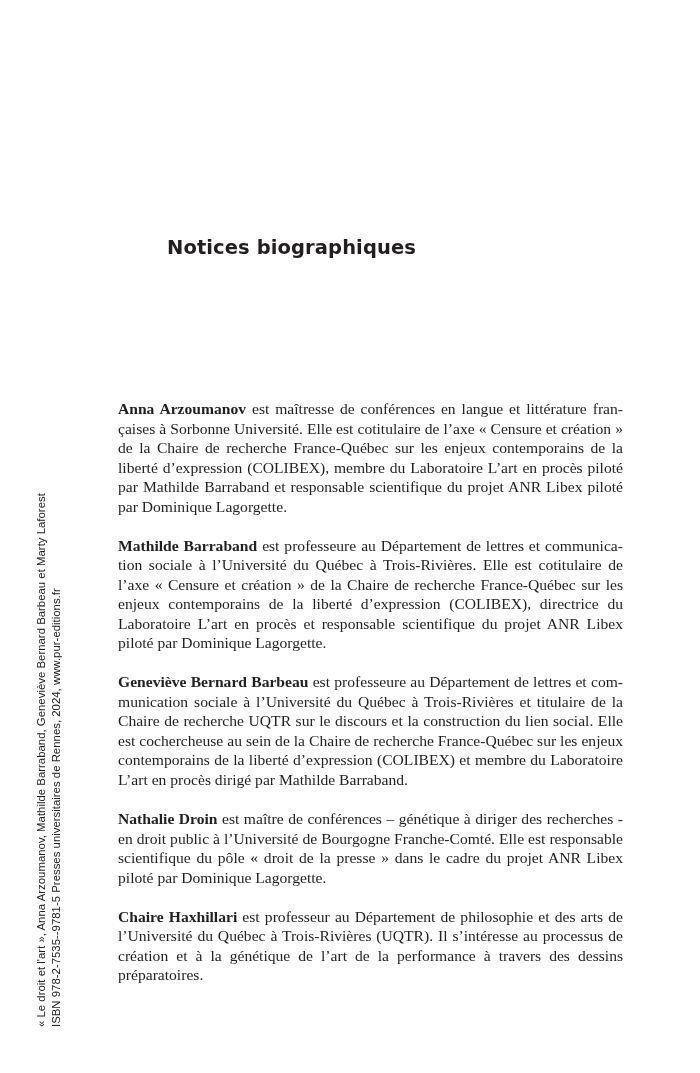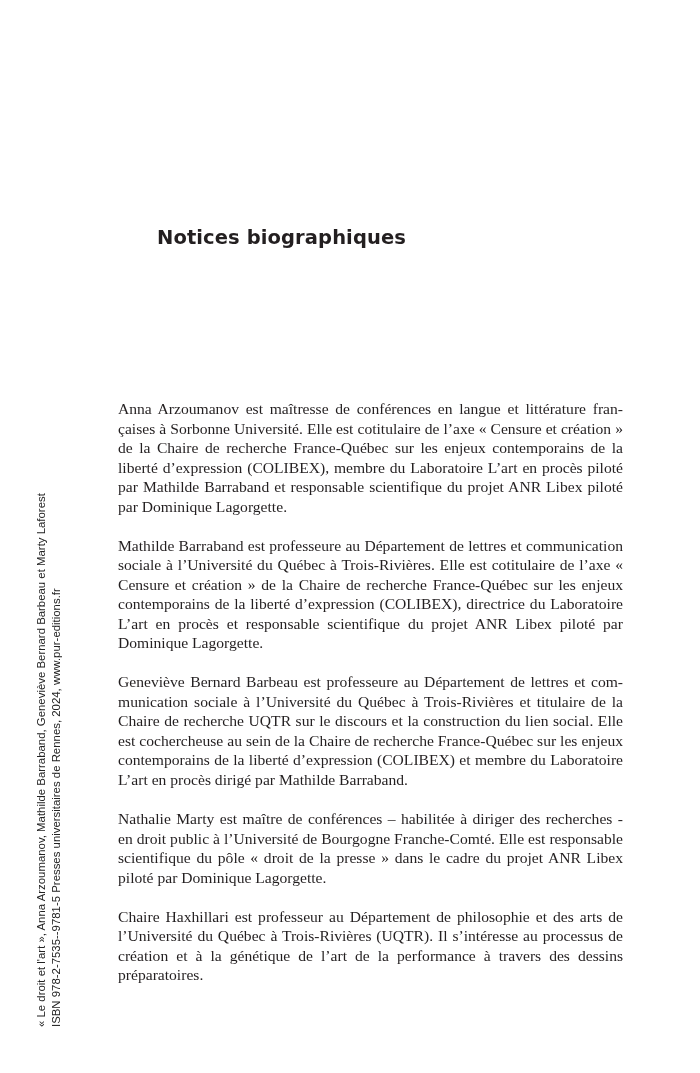--- a/index.html
+++ b/index.html
@@ -11,21 +11,21 @@
       width: 700px;
       height: 1073px;
       position: relative;
       overflow: hidden;
       color: #231f20;
     }
     .page-title {
       position: absolute;
       left: 157px;
       top: 226px;
-      margin: 0;
+      margin: 10px;
       font-family: "DejaVu Sans", sans-serif;
       font-weight: bold;
       font-size: 19.5px;
       letter-spacing: 0.1px;
       color: #231f20;
       white-space: nowrap;
     }
     .bio-list {
       position: absolute;
       left: 118px;
@@ -35,21 +35,21 @@
       font-size: 15.6px;
       line-height: 19.5px;
       color: #231f20;
     }
     .bio {
       margin: 0 0 19.7px 0;
       text-align: justify;
       hyphens: manual;
     }
     .bio-name {
-      font-weight: normal;
+      font-weight: bold;
     }
     .side-note {
       position: absolute;
       left: 34px;
       top: 1027px;
       transform-origin: 0 0;
       transform: rotate(-90deg);
       font-family: "Liberation Sans", sans-serif;
       font-size: 11.4px;
       line-height: 14.5px;
@@ -62,20 +62,20 @@
   </style>
 </head>
 <body>
 
 <h1 class="page-title">Notices biographiques</h1>
 
 <div class="bio-list">
   <p class="bio"><span class="bio-name">Anna Arzoumanov</span><span> est maîtresse de conférences en langue et littérature fran­çaises à Sorbonne Université. Elle est cotitulaire de l’axe « Censure et création » de la Chaire de recherche France-Québec sur les enjeux contemporains de la liberté d’expression (COLIBEX), membre du Laboratoire L’art en procès piloté par Mathilde Barraband et responsable scientifique du projet ANR Libex piloté par Dominique Lagorgette.</span></p>
   <p class="bio"><span class="bio-name">Mathilde Barraband</span><span> est professeure au Département de lettres et communica­tion sociale à l’Université du Québec à Trois-Rivières. Elle est cotitulaire de l’axe « Censure et création » de la Chaire de recherche France-Québec sur les enjeux contemporains de la liberté d’expression (COLIBEX), directrice du Laboratoire L’art en procès et responsable scientifique du projet ANR Libex piloté par Dominique Lagorgette.</span></p>
   <p class="bio"><span class="bio-name">Geneviève Bernard Barbeau</span><span> est professeure au Département de lettres et com­munication sociale à l’Université du Québec à Trois-Rivières et titulaire de la Chaire de recherche UQTR sur le discours et la construction du lien social. Elle est cochercheuse au sein de la Chaire de recherche France-Québec sur les enjeux contemporains de la liberté d’expression (COLIBEX) et membre du Laboratoire L’art en procès dirigé par Mathilde Barraband.</span></p>
-  <p class="bio"><span class="bio-name">Nathalie Marty</span><span> est maître de conférences – habilitée à diriger des recherches - en droit public à l’Université de Bourgogne Franche-Comté. Elle est responsable scientifique du pôle « droit de la presse » dans le cadre du projet ANR Libex piloté par Dominique Lagorgette.</span></p>
+  <p class="bio"><span class="bio-name">Nathalie Droin</span><span> est maître de conférences – génétique à diriger des recherches - en droit public à l’Université de Bourgogne Franche-Comté. Elle est responsable scientifique du pôle « droit de la presse » dans le cadre du projet ANR Libex piloté par Dominique Lagorgette.</span></p>
   <p class="bio"><span class="bio-name">Chaire Haxhillari</span><span> est professeur au Département de philosophie et des arts de l’Université du Québec à Trois-Rivières (UQTR). Il s’intéresse au processus de création et à la génétique de l’art de la performance à travers des dessins préparatoires.</span></p>
 </div>
 
 <div class="side-note">
   <div>« Le droit et l'art », Anna Arzoumanov, Mathilde Barraband, Geneviève Bernard Barbeau et Marty Laforest</div>
   <div>ISBN 978-2-7535--9781-5 Presses universitaires de Rennes, 2024, www.pur-editions.fr</div>
 </div>
 
 </body></html>

